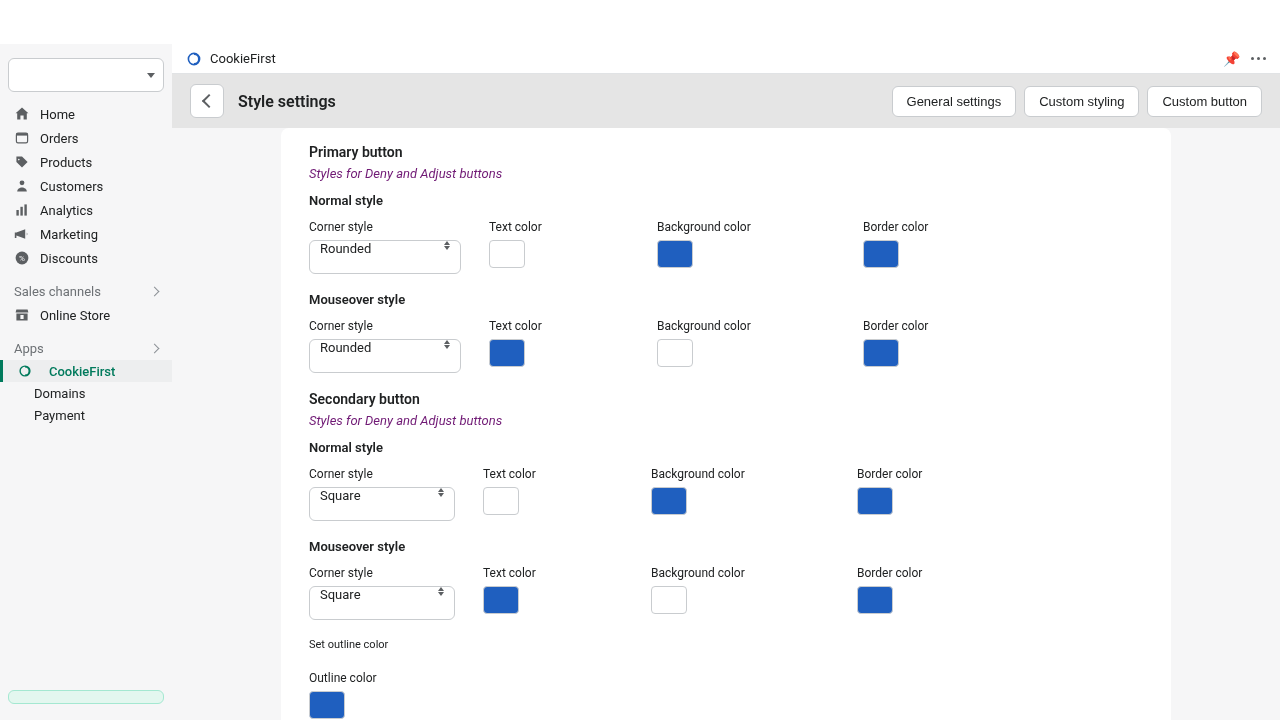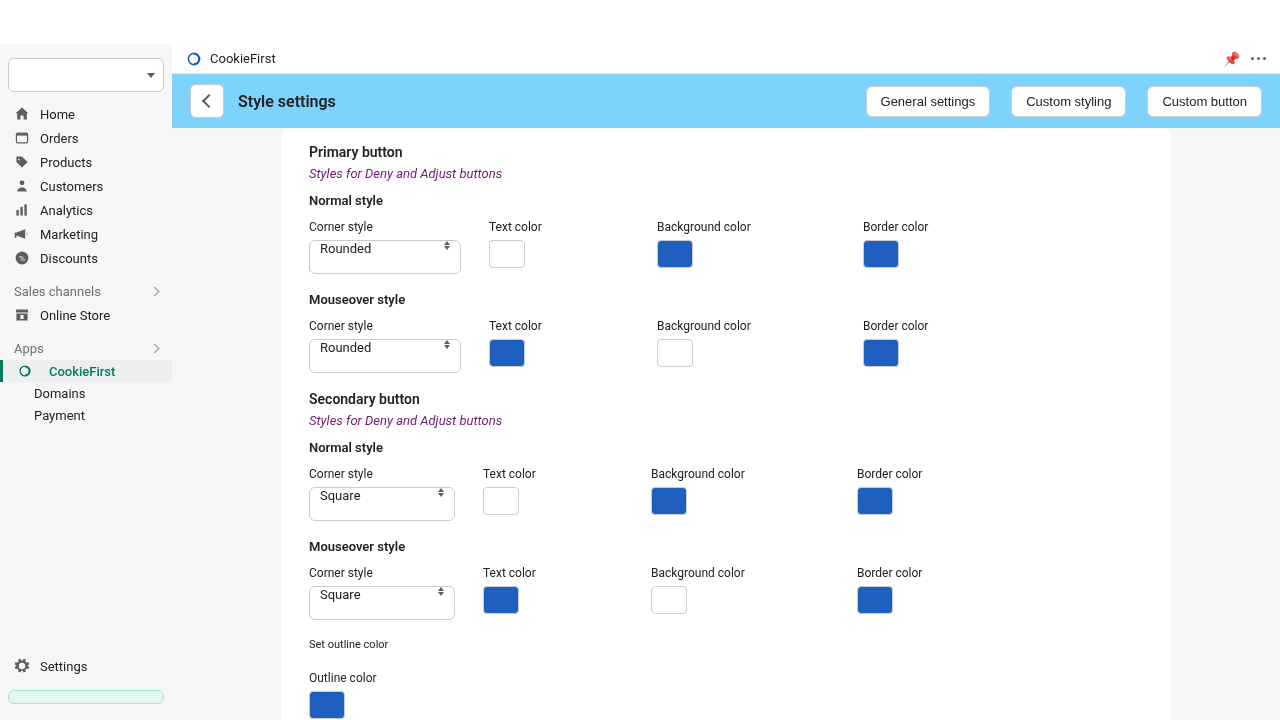--- a/index.html
+++ b/index.html
@@ -28,25 +28,25 @@
 
 .main { flex: 1; display: flex; flex-direction: column; overflow: hidden; background: #f6f6f7; }
 .app-header { height: 30px; background: #fff; border-bottom: 1px solid #e1e3e5; display: flex; align-items: center; padding: 0 14px; gap: 8px; }
 .app-header-right { margin-left: auto; display: flex; align-items: center; gap: 10px; }
 .pin-icon { color: #e8a33d; font-size: 14px; }
 .dots { display: flex; gap: 3px; }
 .dot { width: 3px; height: 3px; border-radius: 50%; background: #5c5f62; }
 .cf-logo { width: 16px; height: 16px; border-radius: 50%; display: inline-flex; align-items: center; justify-content: center; color: #1f5fbf; font-weight: bold; font-size: 11px; }
 .cf-text { font-size: 13px; color: #202223; }
 
-.page-header { display: flex; align-items: center; padding: 10px 18px; gap: 14px; background: #7dd3fc; }
+.page-header { display: flex; align-items: center; padding: 10px 18px; gap: 14px; background: #e5e5e5; }
 .back-btn { width: 34px; height: 34px; border: 1px solid #c9cccf; border-radius: 6px; background: #fff; display: flex; align-items: center; justify-content: center; cursor: pointer; }
 .arrow-left { width: 10px; height: 10px; border-top: 2px solid #5c5f62; border-left: 2px solid #5c5f62; transform: rotate(-45deg); margin-left: 3px; }
 .page-title { font-size: 16px; font-weight: 600; }
-.page-actions { margin-left: auto; display: flex; gap: 21px; }
+.page-actions { margin-left: auto; display: flex; gap: 8px; }
 .btn { padding: 7px 14px; border: 1px solid #c9cccf; border-radius: 6px; background: #fff; font-size: 13px; cursor: pointer; color: #202223; }
 
 .content { flex: 1; overflow-y: auto; padding: 0 18px 20px 18px; }
 .card { background: #fff; border-radius: 8px; max-width: 890px; margin: 0 auto; padding: 10px 28px 20px 28px; }
 .section-title { font-size: 14px; font-weight: 600; margin-top: 6px; }
 .section-desc { font-size: 13px; color: #701a75; font-style: italic; margin-top: 6px; margin-bottom: 12px; }
 .sub-title { font-size: 13px; font-weight: 600; margin-bottom: 12px; margin-top: 4px; }
 .row { display: flex; gap: 28px; align-items: flex-start; margin-bottom: 18px; }
 .field { display: flex; flex-direction: column; gap: 6px; }
 .field-label { font-size: 12px; color: #202223; }
@@ -165,28 +165,20 @@
       </li>
       <li class="nav-sub-item">
         <span>Domains</span>
       </li>
       <li class="nav-sub-item">
         <span>Payment</span>
       </li>
     </ul>
 
     <div class="sidebar-bottom">
-      <div class="settings-item">
-        <span class="nav-icon">
-            <svg viewBox="0 0 20 20" width="16" height="16" fill="currentColor">
-              <path d="M10 6a4 4 0 100 8 4 4 0 000-8zm7 4l2 1-1 3-2-1a7 7 0 01-2 2l1 2-3 1-1-2h-2l-1 2-3-1 1-2a7 7 0 01-2-2l-2 1-1-3 2-1V9L1 8l1-3 2 1a7 7 0 012-2L5 2l3-1 1 2h2l1-2 3 1-1 2a7 7 0 012 2l2-1 1 3-2 1v1z"></path>
-            </svg>
-          </span>
-        <span>Settings</span>
-      </div>
       <div class="bottom-card"></div>
     </div>
   </aside>
 
   <main class="main">
     <div class="app-header">
       <span class="cf-logo">
           <svg viewBox="0 0 20 20" width="16" height="16" fill="none" stroke="#1f5fbf" stroke-width="2">
             <circle cx="10" cy="10" r="7"></circle>
             <path d="M10 4a6 6 0 010 12"></path>

